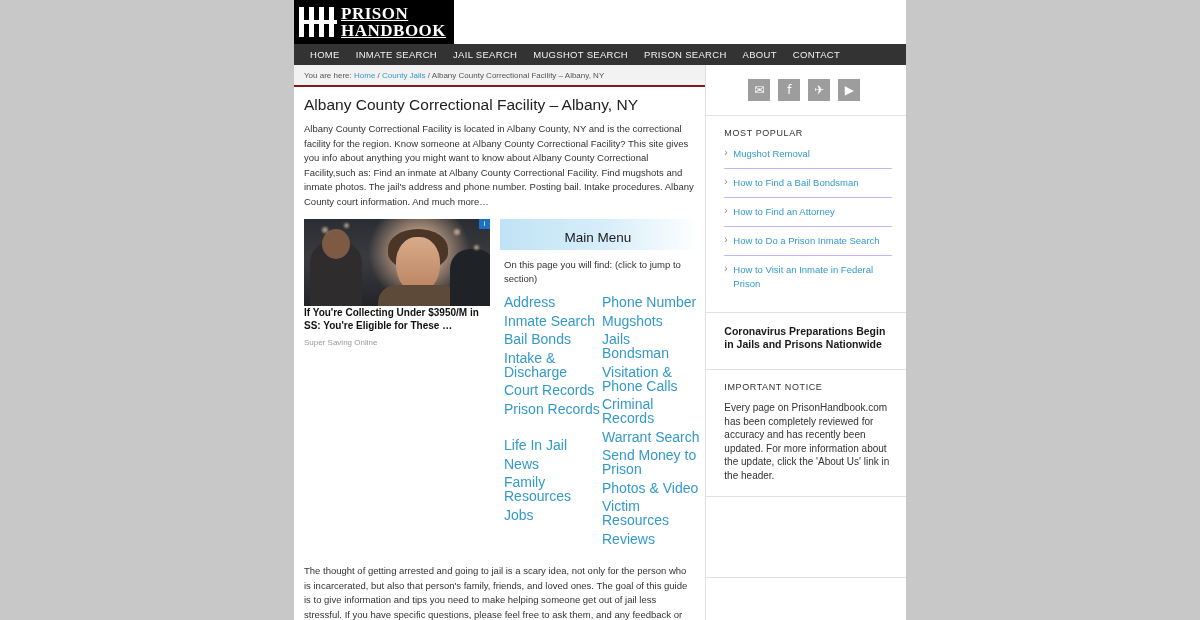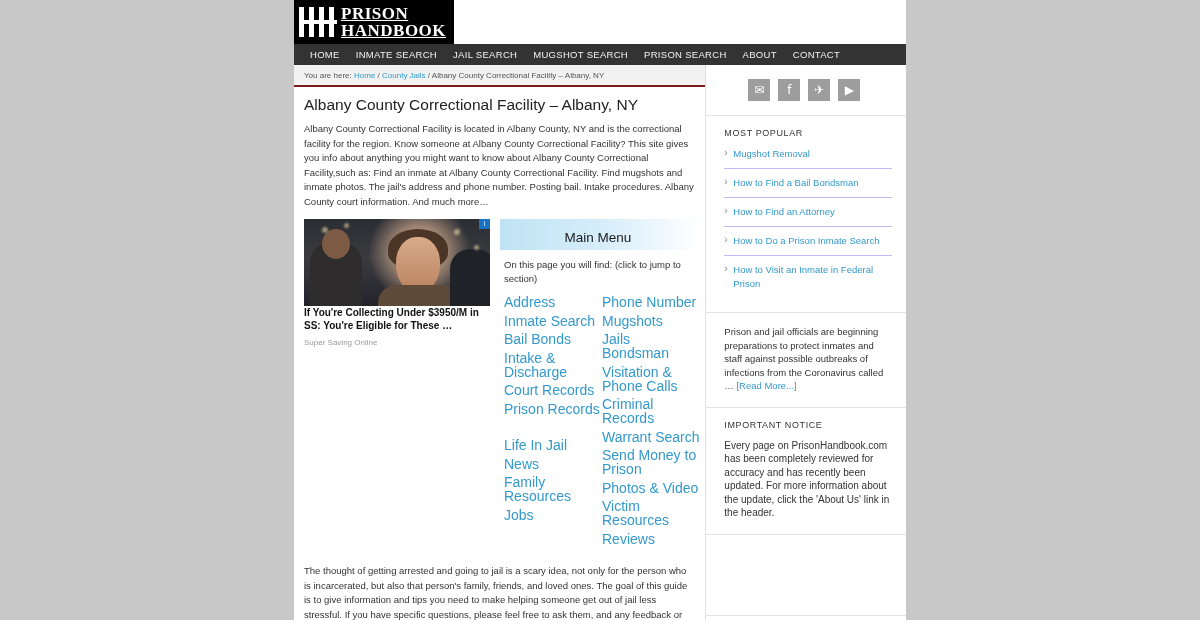--- a/index.html
+++ b/index.html
@@ -459,23 +459,21 @@
           <div class="pop-list">
             <a href="#">Mugshot Removal</a>
             <a href="#">How to Find a Bail Bondsman</a>
             <a href="#">How to Find an Attorney</a>
             <a href="#">How to Do a Prison Inmate Search</a>
             <a href="#">How to Visit an Inmate in Federal Prison</a>
           </div>
         </div>
 
         <div class="widget">
-          <div class="news-body">
-            <span>Prison and jail officials are beginning preparations to protect inmates and staff against possible outbreaks of infections from the Coronavirus called … </span><a href="#">[Read More...]</a>
-          </div>
+          <div class="news-title">Coronavirus Preparations Begin in Jails and Prisons Nationwide</div>
         </div>
 
         <div class="widget">
           <div class="widget-title">IMPORTANT NOTICE</div>
           <div class="notice-body">Every page on PrisonHandbook.com has been completely reviewed for accuracy and has recently been updated. For more information about the update, click the 'About Us' link in the header.</div>
         </div>
 
         <div class="widget-last"></div>
       </div>
 

